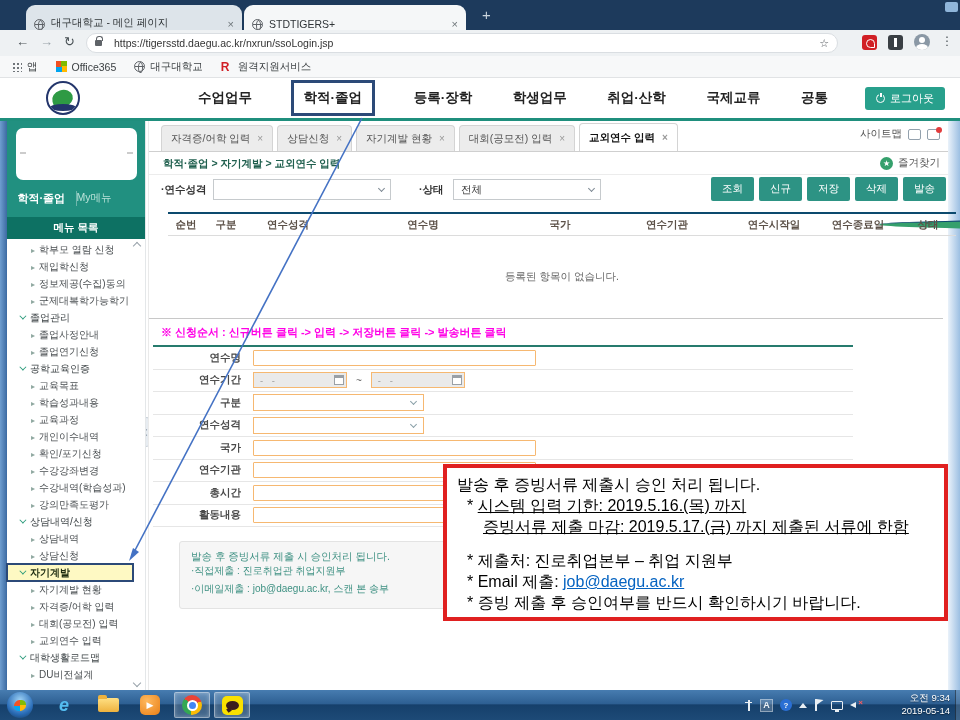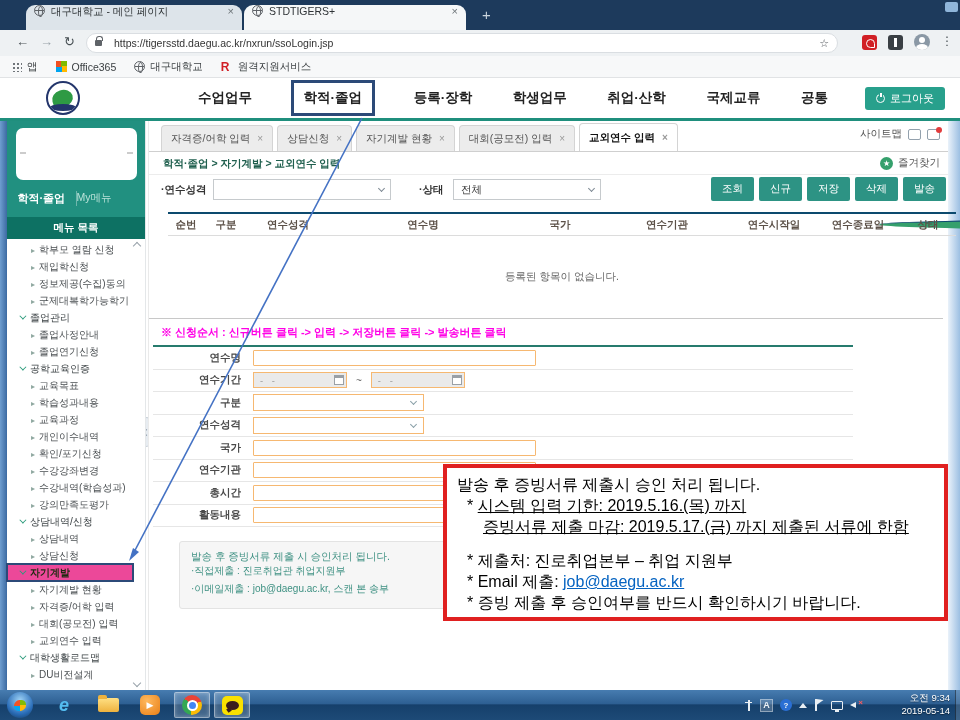--- a/index.html
+++ b/index.html
@@ -1,21 +1,21 @@
 <!DOCTYPE html>
 <html><head>
 <meta charset="utf-8">
 <style>
   html,body{margin:0;padding:0;background:#666;}
   *{box-sizing:border-box;font-family:"Liberation Sans",sans-serif;}
   .screen{position:relative;width:960px;height:720px;background:#fff;overflow:hidden;margin:0 auto;}
 
   
   .tabstrip{position:absolute;left:0;top:0;width:960px;height:30px;background:#1d3a5c;}
-  .btab{position:absolute;top:5px;height:25px;border-radius:9px 9px 0 0;display:flex;align-items:flex-start;padding:0 8px;gap:6px;}
+  .btab{position:absolute;top:5px;height:25px;border-radius:9px 9px 0 0;display:flex;align-items:flex-end;padding:0 8px;gap:6px;}
   .btab.t1{left:26px;width:216px;background:#dde4ea;}
   .btab.t2{left:244px;width:222px;background:#f5f7f8;}
   .btab .ttl{font-size:10.5px;color:#2f3437;white-space:nowrap;overflow:hidden;flex:1;}
   .btab .cls{font-size:11px;color:#6d7579;}
   .globe{width:11px;height:11px;border:1px solid #5f6368;border-radius:50%;position:relative;flex:0 0 auto;}
   .globe::before{content:"";position:absolute;left:0;right:0;top:4px;height:1px;background:#5f6368;}
   .globe::after{content:"";position:absolute;left:3px;top:0;width:3px;height:9px;border:1px solid #5f6368;border-radius:50%;}
   .newtab{position:absolute;left:478px;top:7px;width:17px;height:17px;color:#c9d4dd;font-size:15px;line-height:16px;text-align:center;}
   .wincorner{position:absolute;right:2px;top:2px;width:13px;height:10px;background:#8fb5da;border-radius:2px;}
 
@@ -82,21 +82,21 @@
   .sb-menuhdr{position:absolute;left:0;top:96px;width:100%;height:22px;background:#0d7163;color:#fff;font-weight:bold;font-size:10.5px;display:flex;align-items:center;justify-content:center;}
   .chev-up{position:absolute;right:5px;top:122px;width:6px;height:6px;border-left:1.5px solid #98a2aa;border-top:1.5px solid #98a2aa;transform:rotate(45deg);}
   .chev-dn{position:absolute;right:5px;bottom:4px;width:6px;height:6px;border-right:1.5px solid #98a2aa;border-bottom:1.5px solid #98a2aa;transform:rotate(45deg);}
   .menu-list{position:absolute;left:0;top:120px;width:100%;}
   .mi{height:17px;line-height:17px;display:flex;align-items:center;font-size:10px;color:#4a4f52;white-space:nowrap;}
   .mi .ml{overflow:hidden;}
   .mi.leaf{padding-left:24px;}
   .mi.leaf .ar::before{content:"▸";color:#8fa8a0;font-size:8px;margin-right:4px;}
   .mi.grp{padding-left:12px;color:#3c4245;}
   .mi.grp .gv{width:5px;height:5px;border-right:1.5px solid #2a9a7a;border-bottom:1.5px solid #2a9a7a;transform:rotate(45deg) translateY(-2px);margin-right:6px;flex:0 0 auto;}
-  .mi.hl{background:#ec4899;outline:2px solid #2c4a78;outline-offset:-1px;margin-right:12px;color:#1c2b10;font-weight:bold;}
+  .mi.hl{background:#fef9c3;outline:2px solid #2c4a78;outline-offset:-1px;margin-right:12px;color:#1c2b10;font-weight:bold;}
 
   
   .content{position:absolute;left:148px;top:121px;width:800px;height:569px;background:#fff;border-left:1px solid #eaeaea;}
   .apptabs{position:absolute;left:0;top:0;width:100%;height:31px;border-bottom:1px solid #cfcfcf;display:flex;align-items:flex-end;padding-left:12px;gap:4px;}
   .wtab{height:26px;display:flex;align-items:center;gap:7px;padding:0 9px;background:#ececec;border:1px solid #d4d4d4;border-bottom:none;border-radius:4px 4px 0 0;font-size:10.5px;color:#555;white-space:nowrap;}
   .wtab .x{color:#999;font-size:10px;}
   .wtab.active{background:#fff;color:#111;font-weight:bold;height:28px;}
   .sitemap-cluster{position:absolute;right:8px;top:6px;display:flex;align-items:center;gap:6px;font-size:10.5px;color:#555;}
   .g-circle{display:inline-flex;align-items:center;justify-content:center;width:13px;height:13px;border-radius:50%;background:#35a06c;}
   .g-circle.grid::before{content:"";width:7px;height:7px;background:conic-gradient(#fff 0 25%,transparent 0 50%,#fff 0 75%,transparent 0);}

